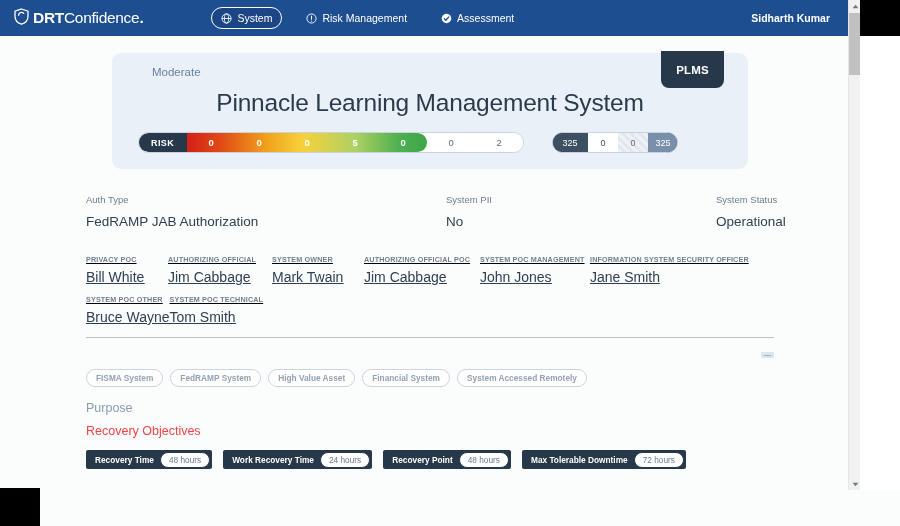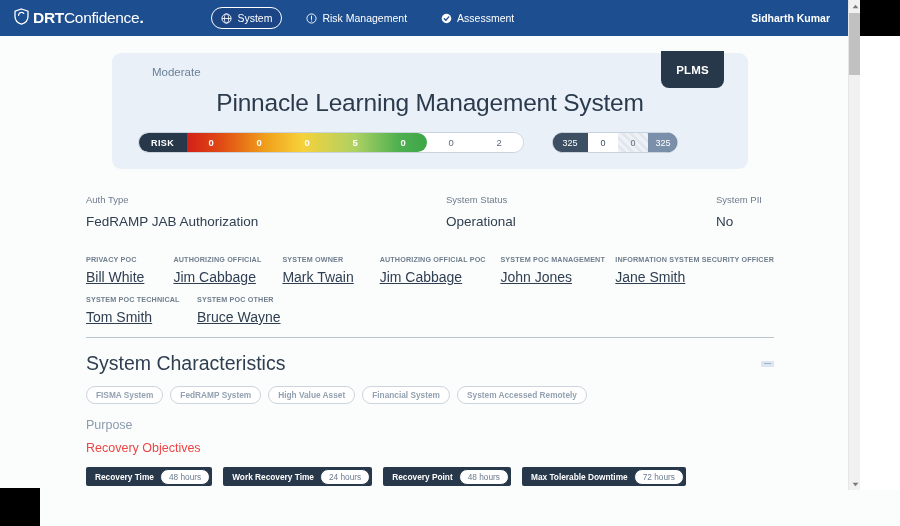--- a/index.html
+++ b/index.html
@@ -244,21 +244,21 @@
     color: #6e7c8c;
     margin-bottom: 9px;
   }
   .f-value {
     font-size: 13.5px;
     color: #2f3e50;
   }
 
   
   .poc-rows { margin-top: 26px; }
-  .poc-row { display: flex; align-items: flex-start; gap: 7px; }
+  .poc-row { display: flex; align-items: flex-start; gap: 0; text-decoration: underline; }
   .poc {
     display: flex;
     flex-direction: column;
   }
   .poc-label {
     font-size: 7.2px;
     font-weight: bold;
     color: #707e8d;
     letter-spacing: 0.15px;
     text-transform: uppercase;
@@ -494,26 +494,26 @@
       </div>
 
       <div class="content">
 
         <div class="infogrid">
           <div>
             <div class="f-label">Auth Type</div>
             <div class="f-value">FedRAMP JAB Authorization</div>
           </div>
           <div>
+            <div class="f-label">System PII</div>
+            <div class="f-value">No</div>
+          </div>
+          <div>
             <div class="f-label">System Status</div>
             <div class="f-value">Operational</div>
-          </div>
-          <div>
-            <div class="f-label">System PII</div>
-            <div class="f-value">No</div>
           </div>
         </div>
 
         <div class="poc-rows">
 
           <div class="poc-row">
             <div class="poc" style="width:82px">
               <div class="poc-label">PRIVACY POC</div>
               <div class="poc-name">Bill White</div>
             </div>
@@ -533,35 +533,34 @@
               <div class="poc-label">SYSTEM POC MANAGEMENT</div>
               <div class="poc-name">John Jones</div>
             </div>
             <div class="poc">
               <div class="poc-label">INFORMATION SYSTEM SECURITY OFFICER</div>
               <div class="poc-name">Jane Smith</div>
             </div>
           </div>
 
           <div class="poc-row">
+            <div class="poc">
+              <div class="poc-label">SYSTEM POC OTHER</div>
+              <div class="poc-name">Bruce Wayne</div>
+            </div>
             <div class="poc" style="width:104px">
               <div class="poc-label">SYSTEM POC TECHNICAL</div>
               <div class="poc-name">Tom Smith</div>
             </div>
-            <div class="poc">
-              <div class="poc-label">SYSTEM POC OTHER</div>
-              <div class="poc-name">Bruce Wayne</div>
-            </div>
           </div>
 
           <hr class="divider">
         </div>
 
         <div class="section-head">
-          <div class="section-title">System Characteristics</div>
           <div class="collapse-btn">
               <i></i>
             </div>
         </div>
 
         <div class="chips">
           <div class="chip">FISMA System</div>
           <div class="chip">FedRAMP System</div>
           <div class="chip">High Value Asset</div>
           <div class="chip">Financial System</div>

